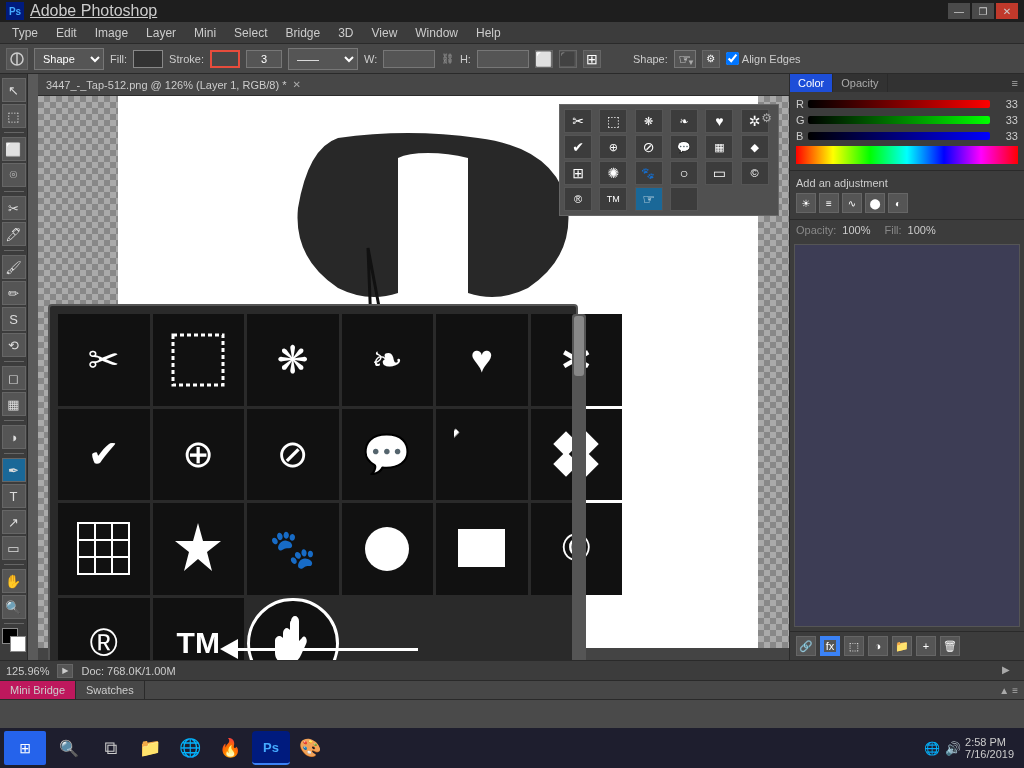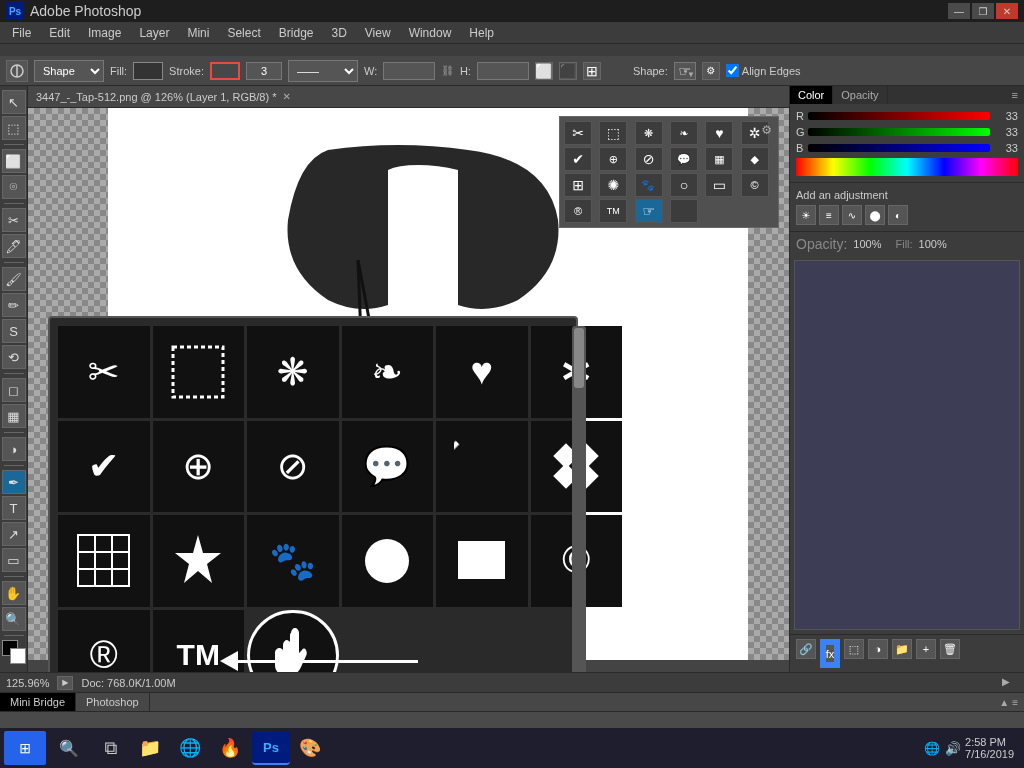--- a/index.html
+++ b/index.html
@@ -9,21 +9,21 @@
     .title-bar {
       height: 22px;
       background: #1e1e1e;
       display: flex;
       align-items: center;
       justify-content: space-between;
       padding: 0 6px;
     }
     .title-bar-left { display: flex; align-items: center; gap: 6px; }
     .ps-icon { width: 18px; height: 18px; background: #001b7e; color: #4af; font-size: 10px; font-weight: bold; display: flex; align-items: center; justify-content: center; }
-    .title-bar-title { font-size: 14px; color: #ccc; }
+    .title-bar-title { font-size: 16px; color: #ccc; text-decoration: underline; }
     .title-bar-controls { display: flex; gap: 2px; }
     .title-btn { width: 22px; height: 16px; background: #4a4a4a; color: #ccc; font-size: 10px; display: flex; align-items: center; justify-content: center; cursor: pointer; }
     .title-btn.close { background: #c0392b; }
 
     
     .menu-bar {
       height: 22px;
       background: #3c3c3c;
       display: flex;
       align-items: center;
@@ -35,21 +35,20 @@
 
     
     .options-bar {
       height: 30px;
       background: #474747;
       display: flex;
       align-items: center;
       padding: 0 6px;
       gap: 6px;
       border-bottom: 1px solid #2a2a2a;
-      margin-top: 12px;
     }
     .options-tool-icon { width: 22px; height: 22px; background: #555; border: 1px solid #666; display: flex; align-items: center; justify-content: center; font-size: 14px; cursor: pointer; }
     .options-select { height: 22px; background: #555; border: 1px solid #777; color: #fff; font-size: 11px; padding: 0 4px; min-width: 70px; }
     .options-label { font-size: 11px; color: #ccc; }
     .options-fill-box { width: 30px; height: 18px; background: #333; border: 1px solid #888; }
     .options-stroke-box { width: 30px; height: 18px; background: transparent; border: 2px solid #e74c3c; }
     .options-num { width: 30px; height: 18px; background: #555; border: 1px solid #777; color: #fff; font-size: 11px; text-align: center; }
     .options-chain { font-size: 10px; color: #aaa; }
     .options-align-icon { width: 18px; height: 18px; background: #555; border: 1px solid #666; display: flex; align-items: center; justify-content: center; font-size: 10px; cursor: pointer; }
     .options-shape-label { font-size: 11px; color: #ccc; }
@@ -133,21 +132,21 @@
       display: flex;
       background: #323232;
     }
     .panel-tab {
       padding: 3px 8px;
       font-size: 11px;
       color: #aaa;
       cursor: pointer;
       border-right: 1px solid #2a2a2a;
     }
-    .panel-tab.active { color: #fff; background: #000000; }
+    .panel-tab.active { color: #fff; background: #1d4ed8; }
     .color-sliders { padding: 6px; }
     .color-row {
       display: flex;
       align-items: center;
       margin-bottom: 4px;
       gap: 4px;
     }
     .color-label { width: 8px; font-size: 11px; color: #ccc; }
     .color-slider-track {
       flex: 1;
@@ -229,21 +228,21 @@
     }
     .status-zoom { color: #ccc; }
     .status-doc { color: #ccc; }
     .bottom-tab {
       padding: 3px 10px;
       font-size: 11px;
       color: #ccc;
       cursor: pointer;
       border-right: 1px solid #2a2a2a;
     }
-    .bottom-tab.active { background: #000000; }
+    .bottom-tab.active { background: #be185d; }
 
     
     .taskbar {
       height: 40px;
       background: #1e1e2e;
       display: flex;
       align-items: center;
       padding: 0 4px;
       gap: 2px;
       position: absolute;
@@ -324,21 +323,21 @@
     <span class="title-bar-title">Adobe Photoshop</span>
   </div>
   <div class="title-bar-controls">
     <div class="title-btn">—</div>
     <div class="title-btn">❐</div>
     <div class="title-btn close">✕</div>
   </div>
 </div>
 
 <div class="menu-bar">
-  <div class="menu-item">File</div>
+  <div class="menu-item">Type</div>
   <div class="menu-item">Edit</div>
   <div class="menu-item">Image</div>
   <div class="menu-item">Layer</div>
   <div class="menu-item">Mini</div>
   <div class="menu-item">Select</div>
   <div class="menu-item">Bridge</div>
   <div class="menu-item">3D</div>
   <div class="menu-item">View</div>
   <div class="menu-item">Window</div>
   <div class="menu-item">Help</div>
@@ -414,21 +413,21 @@
     <div class="tool-sep"></div>
     <div class="tool-btn">✋</div>
     <div class="tool-btn">🔍</div>
     <div class="tool-sep"></div>
     <div style="width:24px;height:24px;position:relative;cursor:pointer;">
       <div style="width:16px;height:16px;background:#000;position:absolute;top:0;left:0;border:1px solid #888;"></div>
       <div style="width:16px;height:16px;background:#fff;position:absolute;bottom:0;right:0;border:1px solid #888;"></div>
     </div>
   </div>
 
-  <div class="canvas-area" style="position:relative;">
+  <div class="canvas-area" style="position:relative;padding-left:10px;">
 
     <div class="doc-tab">
       <span>3447_-_Tap-512.png @ 126% (Layer 1, RGB/8) *</span>
       <span class="doc-tab-close">✕</span>
     </div>
 
     <div class="canvas-content">
 
       <div class="canvas-checker"></div>
 
@@ -598,33 +597,33 @@
       <div style="display:flex;gap:3px;flex-wrap:wrap;">
         <div style="width:20px;height:20px;background:#555;border:1px solid #666;display:flex;align-items:center;justify-content:center;font-size:10px;cursor:pointer;">☀</div>
         <div style="width:20px;height:20px;background:#555;border:1px solid #666;display:flex;align-items:center;justify-content:center;font-size:10px;cursor:pointer;">≡</div>
         <div style="width:20px;height:20px;background:#555;border:1px solid #666;display:flex;align-items:center;justify-content:center;font-size:10px;cursor:pointer;">∿</div>
         <div style="width:20px;height:20px;background:#555;border:1px solid #666;display:flex;align-items:center;justify-content:center;font-size:10px;cursor:pointer;">⬤</div>
         <div style="width:20px;height:20px;background:#555;border:1px solid #666;display:flex;align-items:center;justify-content:center;font-size:10px;cursor:pointer;">◐</div>
       </div>
     </div>
 
     <div style="padding:4px 6px;display:flex;align-items:center;gap:6px;">
-      <span style="font-size:14px;color:#888;text-align:center;">Opacity:</span>
+      <span style="font-size:11px;color:#888;text-align:center;">Opacity:</span>
       <span style="font-size:11px;color:#ccc;">100%</span>
       <span style="font-size:11px;color:#888;margin-left:8px;">Fill:</span>
       <span style="font-size:11px;color:#ccc;">100%</span>
     </div>
 
     <div style="flex:1;background:#444;margin:4px;border:1px solid #555;">
       <div style="width:100%;height:100%;background:#3a3a5c;opacity:0.7;"></div>
     </div>
 
     <div style="display:flex;gap:4px;padding:4px 6px;border-top:1px solid #2a2a2a;">
       <div style="width:20px;height:20px;background:#555;border:1px solid #666;display:flex;align-items:center;justify-content:center;font-size:11px;cursor:pointer;">🔗</div>
-      <div style="width:20px;height:29px;background:#555;border:6px solid #3b82f6;display:flex;align-items:center;justify-content:center;font-size:11px;cursor:pointer;">fx</div>
+      <div style="width:20px;height:20px;background:#555;border:4px solid #3b82f6;display:flex;align-items:center;justify-content:center;font-size:11px;cursor:pointer;">fx</div>
       <div style="width:20px;height:20px;background:#555;border:1px solid #666;display:flex;align-items:center;justify-content:center;font-size:11px;cursor:pointer;">⬚</div>
       <div style="width:20px;height:20px;background:#555;border:1px solid #666;display:flex;align-items:center;justify-content:center;font-size:11px;cursor:pointer;">◑</div>
       <div style="width:20px;height:20px;background:#555;border:1px solid #666;display:flex;align-items:center;justify-content:center;font-size:11px;cursor:pointer;">📁</div>
       <div style="width:20px;height:20px;background:#555;border:1px solid #666;display:flex;align-items:center;justify-content:center;font-size:11px;cursor:pointer;">+</div>
       <div style="width:20px;height:20px;background:#555;border:1px solid #666;display:flex;align-items:center;justify-content:center;font-size:11px;cursor:pointer;">🗑</div>
     </div>
   </div>
 </div>
 
 <div class="status-bar">
@@ -632,21 +631,21 @@
   <div style="width:16px;height:14px;background:#555;border:1px solid #666;display:flex;align-items:center;justify-content:center;font-size:8px;cursor:pointer;">▶</div>
   <span class="status-doc">Doc: 768.0K/1.00M</span>
   <div style="margin-left:auto;display:flex;gap:4px;">
     <div style="width:16px;height:14px;font-size:10px;cursor:pointer;color:#aaa;">▶</div>
   </div>
 </div>
 
 <div style="height:48px;background:#3c3c3c;border-top:1px solid #2a2a2a;display:flex;flex-direction:column;">
   <div style="display:flex;background:#474747;border-bottom:1px solid #2a2a2a;">
     <div class="bottom-tab active">Mini Bridge</div>
-    <div class="bottom-tab">Photoshop</div>
+    <div class="bottom-tab">Swatches</div>
     <div style="margin-left:auto;display:flex;gap:3px;padding:3px 6px;align-items:center;">
       <div style="font-size:10px;color:#aaa;cursor:pointer;">▲</div>
       <div style="font-size:10px;color:#aaa;cursor:pointer;">≡</div>
     </div>
   </div>
   <div style="flex:1;background:#4a4a4a;"></div>
 </div>
 
 <div class="taskbar">
   <div class="taskbar-start">⊞</div>

